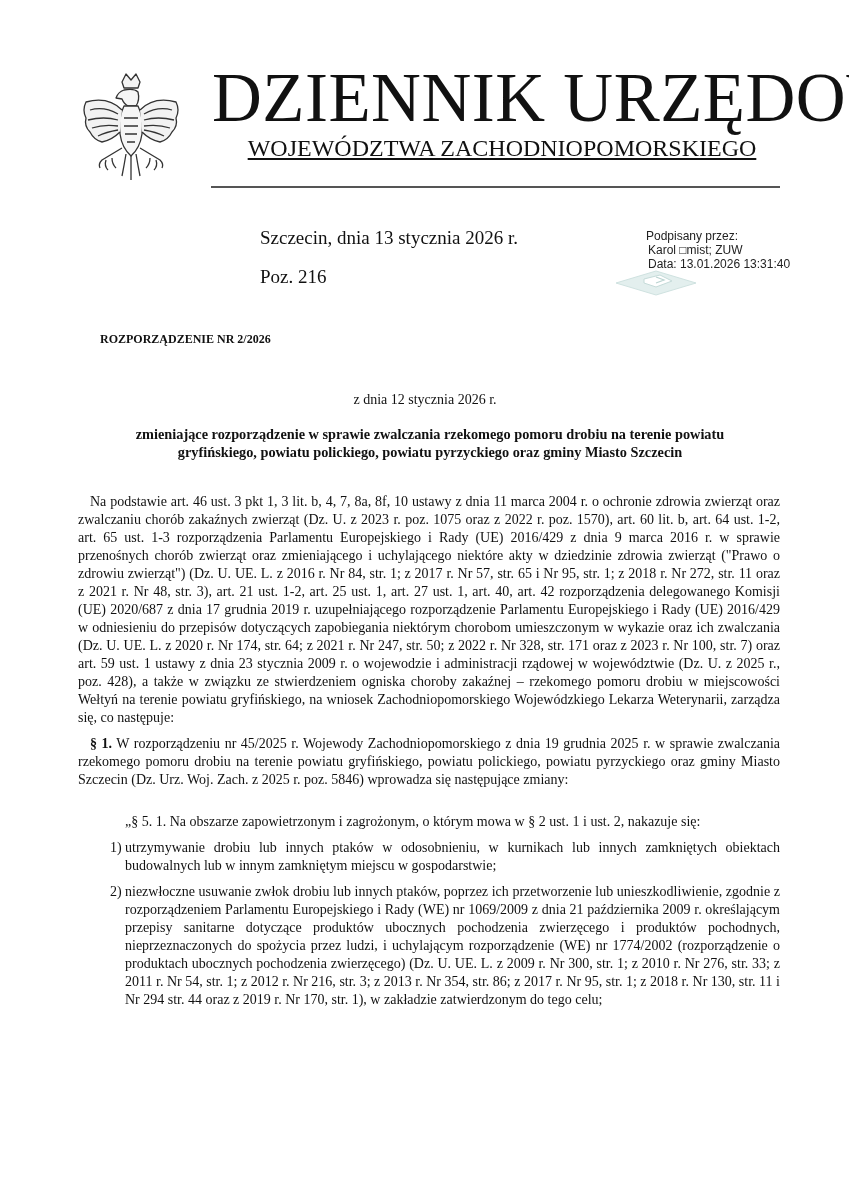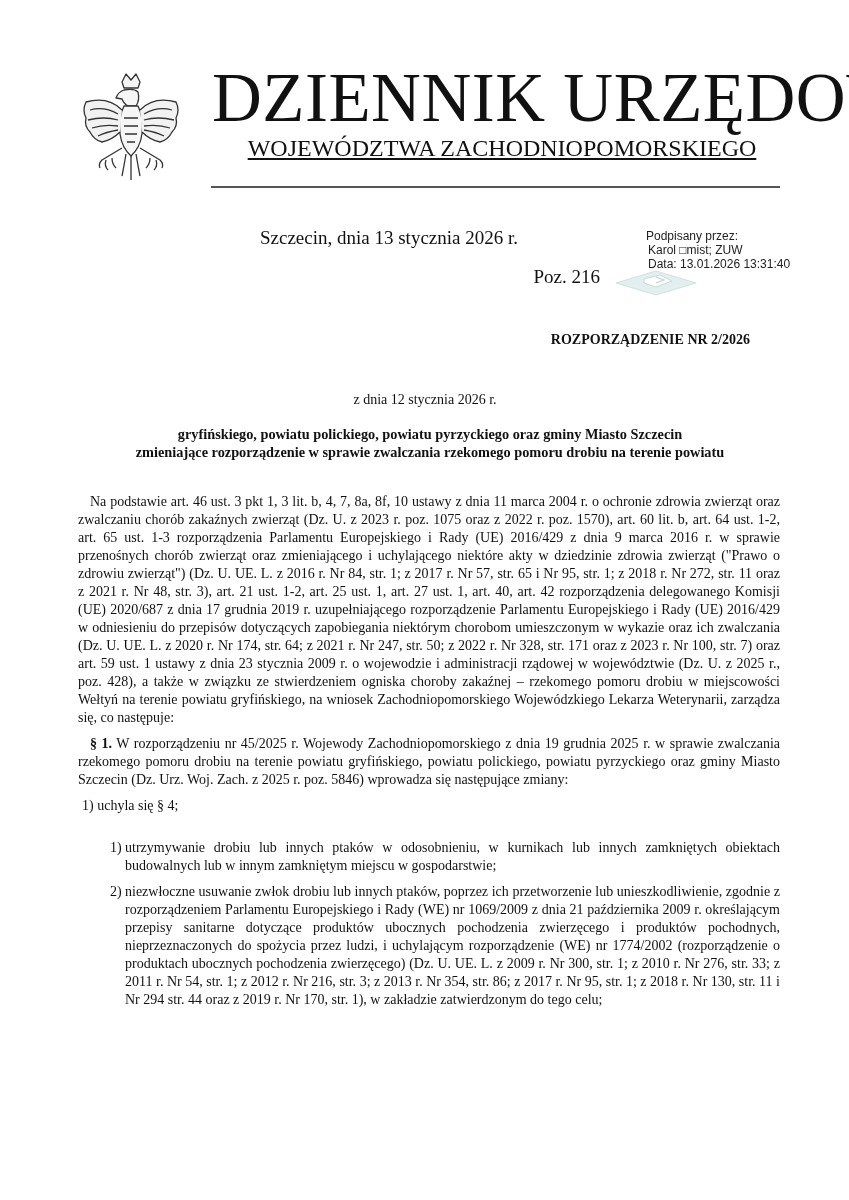--- a/index.html
+++ b/index.html
@@ -5,27 +5,27 @@
     html, body { margin: 0; padding: 0; background: #ffffff; }
     body { width: 849px; height: 1200px; position: relative; overflow: hidden;
            font-family: "Liberation Serif", "DejaVu Serif", serif; color: #111; }
     .emblem { position: absolute; left: 72px; top: 68px; width: 118px; height: 118px; }
     .mast-title { position: absolute; left: 212px; top: 64px; width: 580px; text-align: center;
                   font-size: 69px; letter-spacing: 0.5px; line-height: 1; white-space: nowrap; }
     .mast-sub { position: absolute; left: 212px; top: 136px; width: 580px; text-align: center;
                 font-size: 24px; line-height: 1; white-space: nowrap; text-decoration: underline; }
     .mast-rule { position: absolute; left: 211px; top: 186px; width: 569px; height: 2px; background: #555; }
     .place-date { position: absolute; left: 260px; top: 227px; width: 340px; text-align: left; font-size: 19px; }
-    .poz { position: absolute; left: 260px; top: 266px; width: 340px; text-align: right; font-size: 19px; }
+    .poz { position: absolute; left: 260px; top: 266px; width: 340px; text-align: left; font-size: 19px; }
     .sig { position: absolute; left: 646px; top: 229px; font-family: "Liberation Sans", "DejaVu Sans", sans-serif;
            font-size: 12px; color: #222; line-height: 14px; }
     .sig div:nth-child(n+2) { padding-left: 2px; }
     .sig-logo { position: absolute; left: 614px; top: 269px; width: 84px; height: 28px; }
-    .act-title { position: absolute; left: 100px; top: 331px; width: 650px; text-align: right;
-                 font-weight: bold; font-size: 14px; line-height: 17px; }
+    .act-title { position: absolute; left: 100px; top: 331px; width: 650px; text-align: left;
+                 font-weight: bold; font-size: 12px; line-height: 17px; }
     .act-date { position: absolute; left: 100px; top: 392px; width: 650px; text-align: center; font-size: 14px; }
     .act-subject { position: absolute; left: 80px; top: 425px; width: 700px; text-align: center;
                    font-weight: bold; font-size: 14.3px; line-height: 18px; }
     .content { position: absolute; left: 78px; top: 493px; width: 702px; font-size: 14px; line-height: 18px; text-align: justify; }
     .p { margin: 0; text-indent: 12px; }
     .p1 { margin-bottom: 8px; }
     .item { margin: 0; padding-left: 4px; }
     .par-sign { font-weight: bold; }
     .gap { height: 8px; }
     .quote { padding-left: 47px; margin: 0; }
@@ -78,31 +78,31 @@
     <path d="M30 10 L46 6 L58 12 L42 18 L30 14 Z" fill="#ffffff" stroke="#c5dbd9" stroke-width="1"></path>
     <path d="M42 8 L50 11 L42 14" fill="none" stroke="#b9d3d0" stroke-width="1.2"></path>
   </svg>
 </div>
 
 <div class="act-title">
   <div>ROZPORZĄDZENIE NR 2/2026</div>
 </div>
 <div class="act-date">z dnia 12 stycznia 2026 r.</div>
 <div class="act-subject">
+  <div>zmieniające rozporządzenie w sprawie zwalczania rzekomego pomoru drobiu na terenie powiatu</div>
   <div>gryfińskiego, powiatu polickiego, powiatu pyrzyckiego oraz gminy Miasto Szczecin</div>
-  <div>zmieniające rozporządzenie w sprawie zwalczania rzekomego pomoru drobiu na terenie powiatu</div>
 </div>
 
 <div class="content">
   <p class="p p1">Na podstawie art. 46 ust. 3 pkt 1, 3 lit. b, 4, 7, 8a, 8f, 10 ustawy z dnia 11 marca 2004 r. o ochronie zdrowia zwierząt oraz zwalczaniu chorób zakaźnych zwierząt (Dz. U. z 2023 r. poz. 1075 oraz z 2022 r. poz. 1570), art. 60 lit. b, art. 64 ust. 1-2, art. 65 ust. 1-3 rozporządzenia Parlamentu Europejskiego i Rady (UE) 2016/429 z dnia 9 marca 2016 r. w sprawie przenośnych chorób zwierząt oraz zmieniającego i uchylającego niektóre akty w dziedzinie zdrowia zwierząt ("Prawo o zdrowiu zwierząt") (Dz. U. UE. L. z 2016 r. Nr 84, str. 1; z 2017 r. Nr 57, str. 65 i Nr 95, str. 1; z 2018 r. Nr 272, str. 11 oraz z 2021 r. Nr 48, str. 3), art. 21 ust. 1-2, art. 25 ust. 1, art. 27 ust. 1, art. 40, art. 42 rozporządzenia delegowanego Komisji (UE) 2020/687 z dnia 17 grudnia 2019 r. uzupełniającego rozporządzenie Parlamentu Europejskiego i Rady (UE) 2016/429 w odniesieniu do przepisów dotyczących zapobiegania niektórym chorobom umieszczonym w wykazie oraz ich zwalczania (Dz. U. UE. L. z 2020 r. Nr 174, str. 64; z 2021 r. Nr 247, str. 50; z 2022 r. Nr 328, str. 171 oraz z 2023 r. Nr 100, str. 7) oraz art. 59 ust. 1 ustawy z dnia 23 stycznia 2009 r. o wojewodzie i administracji rządowej w województwie (Dz. U. z 2025 r., poz. 428), a także w związku ze stwierdzeniem ogniska choroby zakaźnej – rzekomego pomoru drobiu w miejscowości Wełtyń na terenie powiatu gryfińskiego, na wniosek Zachodniopomorskiego Wojewódzkiego Lekarza Weterynarii, zarządza się, co następuje:</p>
   <p class="p"><span class="par-sign">§ 1.</span><span> W rozporządzeniu nr 45/2025 r. Wojewody Zachodniopomorskiego z dnia 19 grudnia 2025 r. w sprawie zwalczania rzekomego pomoru drobiu na terenie powiatu gryfińskiego, powiatu polickiego, powiatu pyrzyckiego oraz gminy Miasto Szczecin (Dz. Urz. Woj. Zach. z 2025 r. poz. 5846) wprowadza się następujące zmiany:</span></p>
   <div class="gap"></div>
-  <p class="item">1) uchyla się § 4;</p>
   <div class="gap"></div>
   <div class="gap"></div>
+  <p class="quote">„§ 5. 1. Na obszarze zapowietrzonym i zagrożonym, o którym mowa w § 2 ust. 1 i ust. 2, nakazuje się:</p>
   <div class="gap"></div>
   <div class="sub">
     <span class="num">1)</span>
     <span class="txt">utrzymywanie drobiu lub innych ptaków w odosobnieniu, w kurnikach lub innych zamkniętych obiektach budowalnych lub w innym zamkniętym miejscu w gospodarstwie;</span>
   </div>
   <div class="gap"></div>
   <div class="sub">
     <span class="num">2)</span>
     <span class="txt">niezwłoczne usuwanie zwłok drobiu lub innych ptaków, poprzez ich przetworzenie lub unieszkodliwienie, zgodnie z rozporządzeniem Parlamentu Europejskiego i Rady (WE) nr 1069/2009 z dnia 21 października 2009 r. określającym przepisy sanitarne dotyczące produktów ubocznych pochodzenia zwierzęcego i produktów pochodnych, nieprzeznaczonych do spożycia przez ludzi, i uchylającym rozporządzenie (WE) nr 1774/2002 (rozporządzenie o produktach ubocznych pochodzenia zwierzęcego) (Dz. U. UE. L. z 2009 r. Nr 300, str. 1; z 2010 r. Nr 276, str. 33; z 2011 r. Nr 54, str. 1; z 2012 r. Nr 216, str. 3; z 2013 r. Nr 354, str. 86; z 2017 r. Nr 95, str. 1; z 2018 r. Nr 130, str. 11 i Nr 294 str. 44 oraz z 2019 r. Nr 170, str. 1), w zakładzie zatwierdzonym do tego celu;</span>
   </div>

